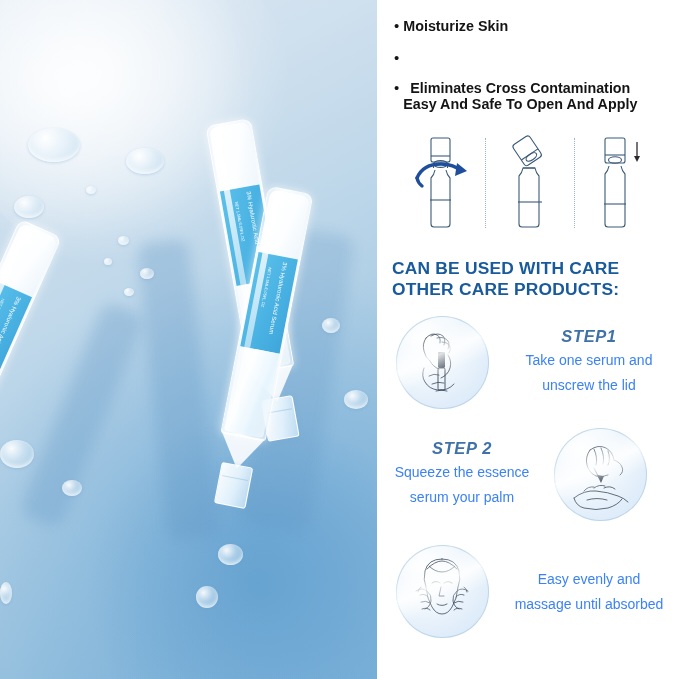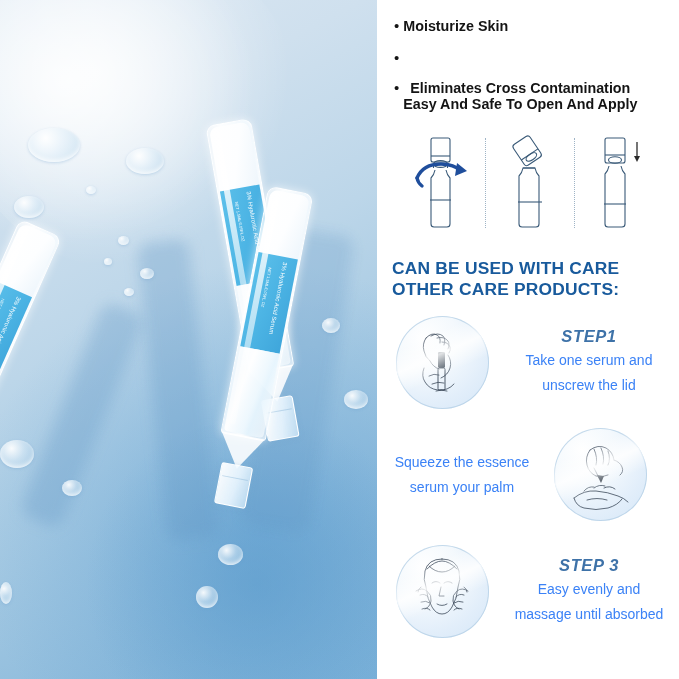--- a/index.html
+++ b/index.html
@@ -305,20 +305,21 @@
     </div>
     <div class="txt">
       <div class="stitle">STEP1</div>
       <div class="sdesc" style="white-space:pre-line;">Take one serum and
 unscrew the lid</div>
     </div>
   </div>
 
   <div class="step" id="step2">
     <div class="txt">
+      <div class="stitle">STEP 2</div>
       <div class="sdesc" style="white-space:pre-line;">Squeeze the essence
 serum your palm</div>
     </div>
     <div class="circle">
       <svg width="93" height="93" viewBox="0 0 93 93">
         <g fill="none" stroke="#3c4a5a" stroke-width="0.8" stroke-linecap="round">
           <path d="M36 22 q8 -6 16 -2 q7 4 8 12"></path>
           <path d="M40 21 q4 9 2 16"></path>
           <path d="M47 20 q4 9 2 16"></path>
           <path d="M54 23 q3 8 0 14"></path>
@@ -360,19 +361,18 @@
           <path d="M68 50 q-5 -2 -8 2"></path>
           <path d="M67 57 q-5 -2 -9 1"></path>
           <path d="M66 64 q-5 -2 -8 1"></path>
           <path d="M25 42 q-3 2 -3 5"></path>
           <path d="M68 42 q3 2 3 5"></path>
         </g>
       </svg>
       <div class="sheen"></div>
     </div>
     <div class="txt">
-      <div class="stitle">STEP 3</div>
       <div class="sdesc" style="white-space:pre-line;">Easy evenly and
 massage until absorbed</div>
     </div>
   </div>
 
 </div>
 
 </body></html>

